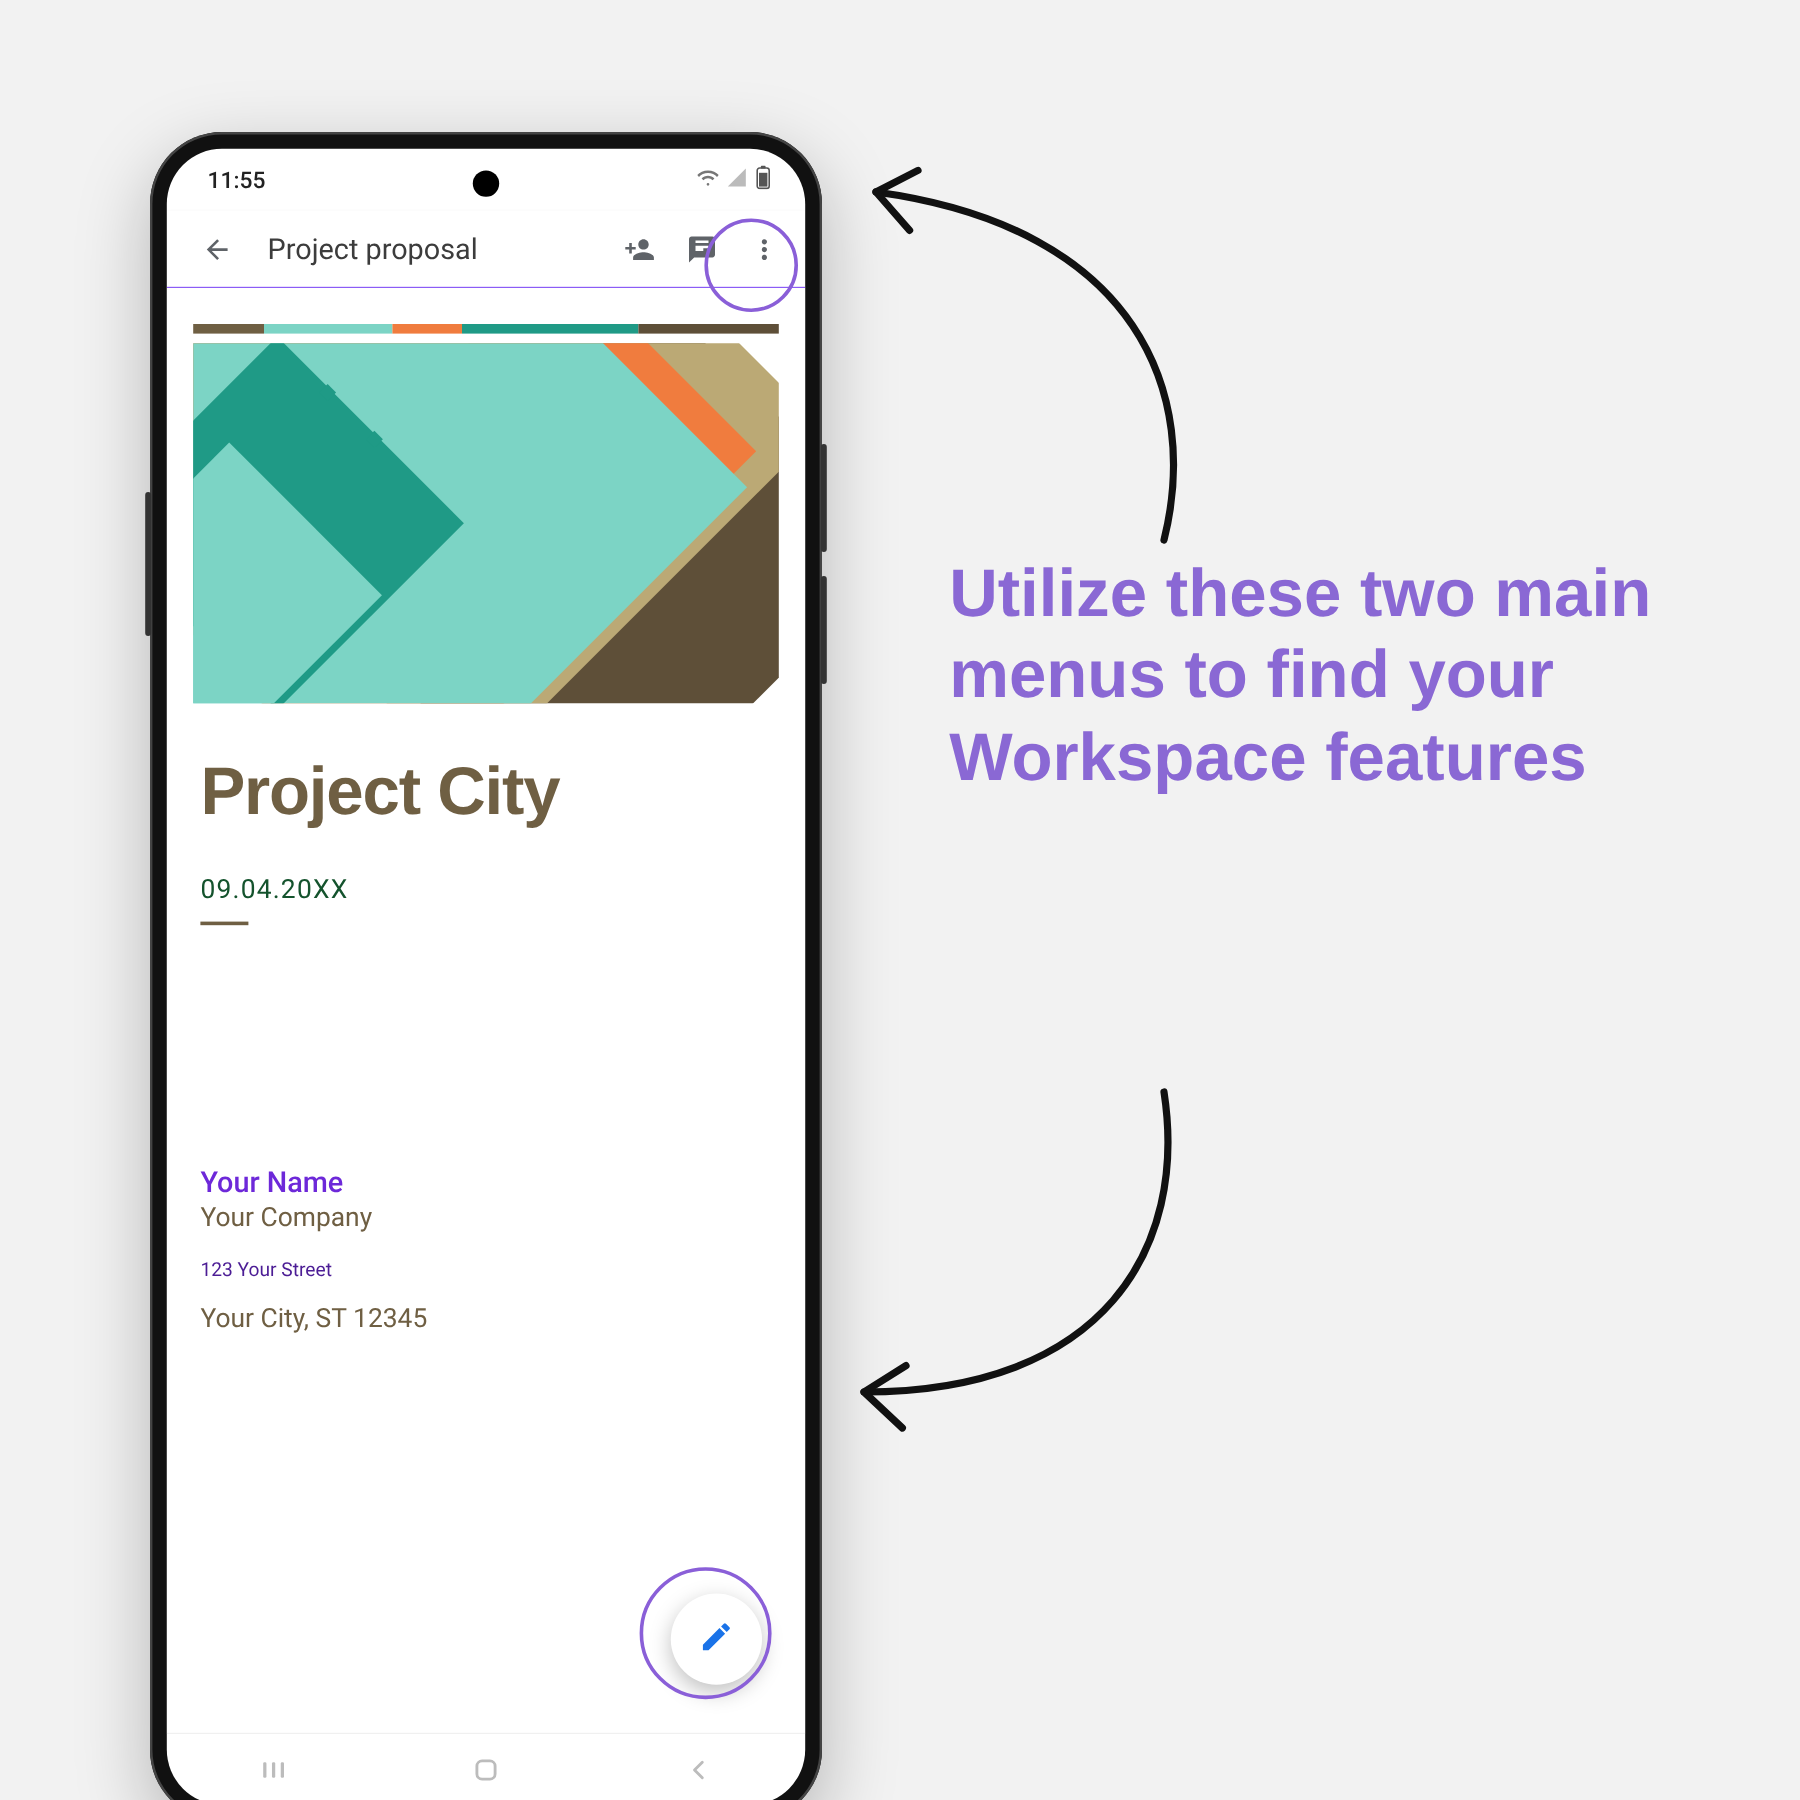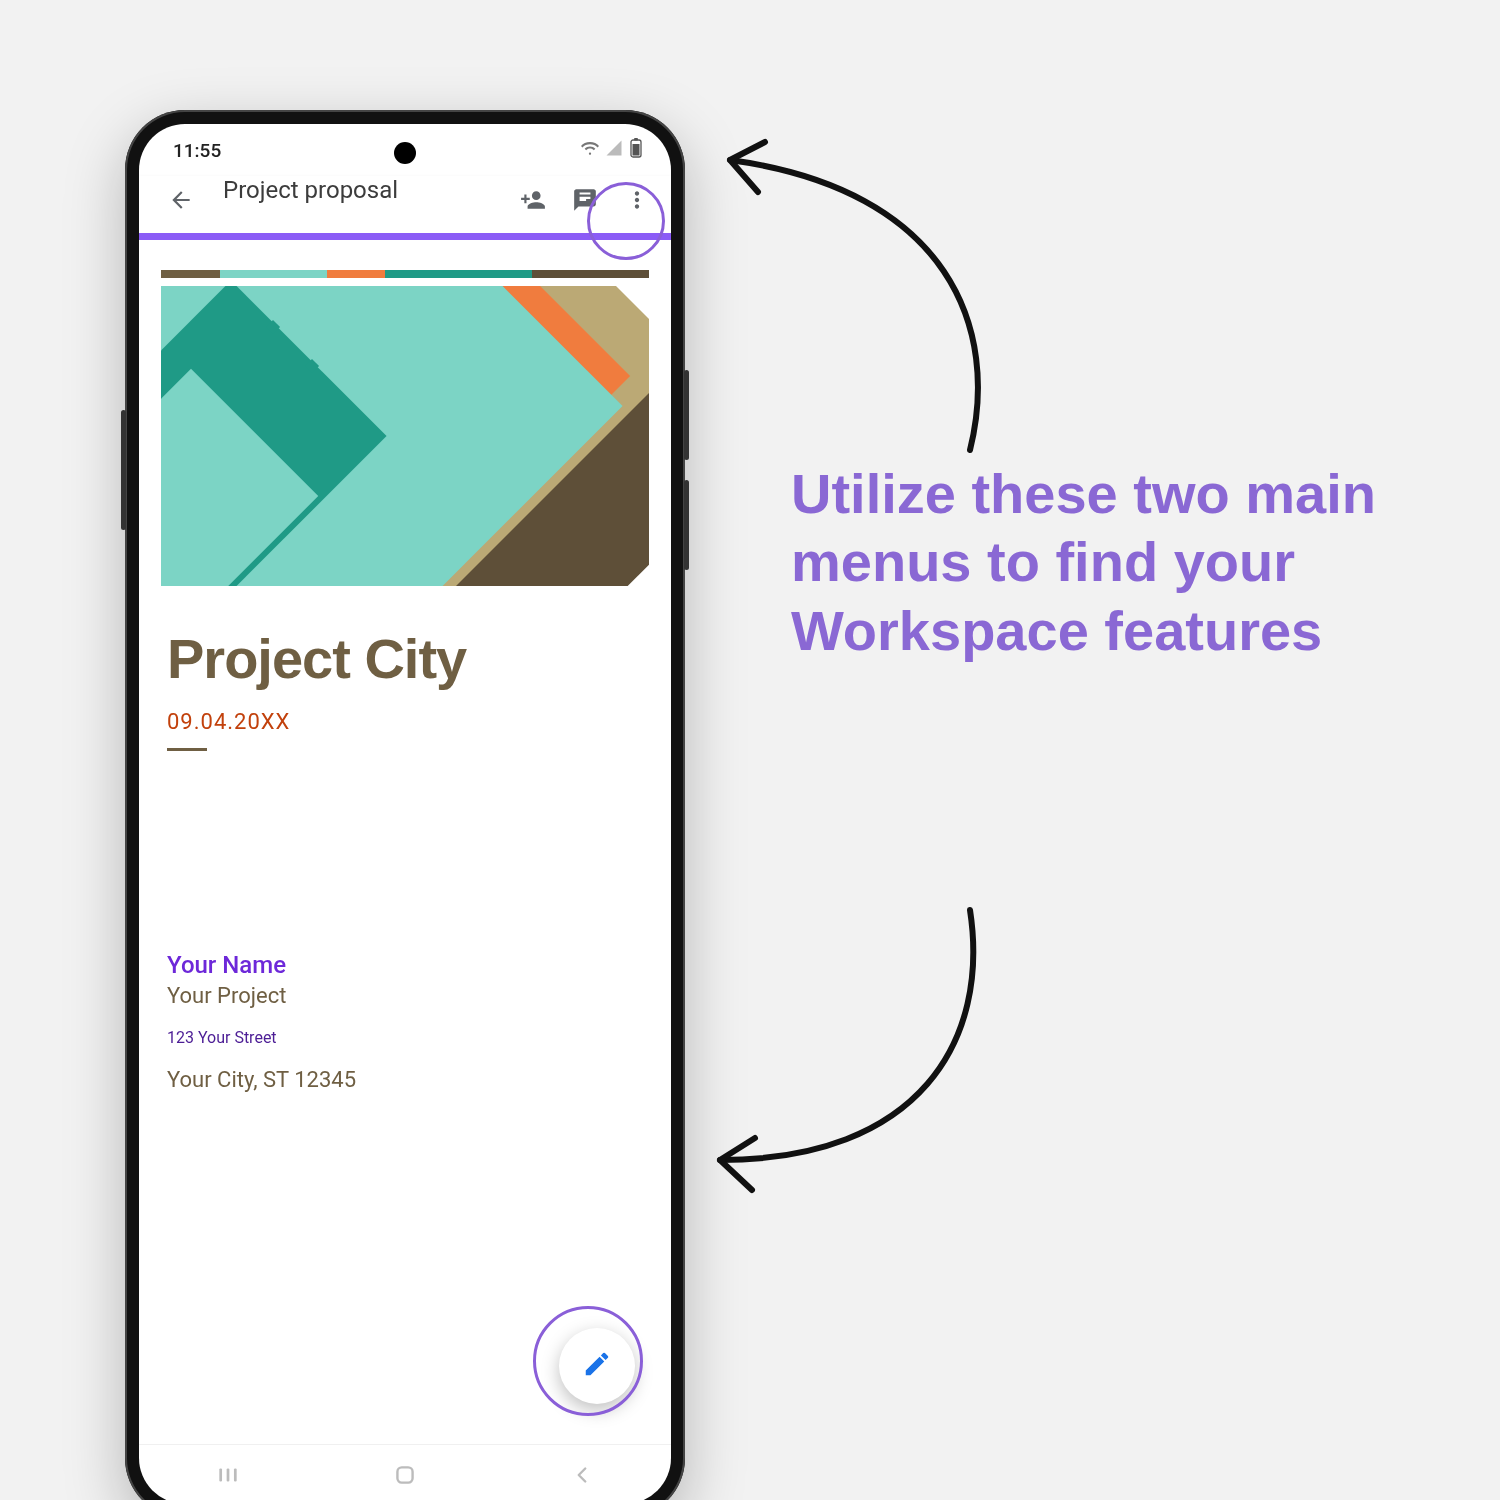--- a/index.html
+++ b/index.html
@@ -48,24 +48,24 @@
     height: 52px;
     display: flex; align-items: center; justify-content: space-between;
     padding: 0 28px 0 34px;
     font-size: 19px; font-weight: 500; color:#222;
   }
   .status-right { display:flex; gap:6px; align-items:center; }
 
   
   .app-bar {
     height: 64px;
-    display: flex; align-items: flex-start;
+    display: flex; align-items: center;
     padding: 0 10px 0 18px;
     gap: 4px;
-    border-bottom: 7px solid #8b5cf6;
+    border-bottom: 1px solid #8b5cf6;
     box-shadow: 0 1px 4px rgba(0,0,0,.06);
   }
   .app-bar .title { flex:1; font-size: 24px; color:#3c3c3c; padding-left:14px; }
   .icon-btn {
     width: 48px; height:48px; display:flex; align-items:center; justify-content:center;
     color:#5f6368; cursor:pointer; border-radius:50%;
   }
   .icon-btn svg { width:26px; height:26px; fill:currentColor; }
 
   
@@ -102,21 +102,21 @@
   .shp-tan    { right:50px;  bottom:20px;  width:420px; height:420px; background:#bba975; transform:rotate(45deg); }
   .shp-orange { right:110px; bottom:-10px; width:440px; height:440px; background:#f07c3e; transform:rotate(45deg); }
   .shp-teal   { right:130px; bottom:-70px; width:500px; height:500px; background:#7cd4c5; transform:rotate(45deg); }
   .shp-teal2  { left:-40px;  top:40px;     width:220px; height:220px; background:#1f9a86; transform:rotate(45deg); }
   .shp-teal3  { left:-60px;  top:120px;    width:180px; height:180px; background:#7cd4c5; transform:rotate(45deg); }
   .shp-dot1   { left:22%; top:12%; width:10px; height:10px; background:#1f9a86; transform:rotate(45deg); }
   .shp-dot2   { left:30%; top:25%; width:10px; height:10px; background:#1f9a86; transform:rotate(45deg); }
 
   .doc-body { padding: 40px 6px 0 6px; }
   .doc-title { font-size:56px; font-weight:800; color:#6f5f43; letter-spacing:-1px; font-family: Arial, sans-serif; }
-  .doc-date  { margin-top:18px; font-size:22px; color:#c2410c; letter-spacing:1px; }
+  .doc-date  { margin-top:38px; font-size:22px; color:#14532d; letter-spacing:1px; }
   .doc-divider { width:40px; height:3px; background:#6f5f43; margin-top:14px; }
 
   .doc-footer { padding: 200px 6px 0 6px; }
   .footer-name    { font-size:24px; color:#6d28d9; font-weight:500; }
   .footer-company { font-size:22px; color:#6f5f43; margin-top:4px; }
   .footer-street  { font-size:16px; color:#4c1d95; margin-top:20px; }
   .footer-city    { font-size:22px; color:#6f5f43; margin-top:20px; }
 
   
   .fab {
@@ -238,21 +238,21 @@
         </div>
 
         <div class="doc-body">
           <div class="doc-title">Project City</div>
           <div class="doc-date">09.04.20XX</div>
           <div class="doc-divider"></div>
         </div>
 
         <div class="doc-footer">
           <div class="footer-name">Your Name</div>
-          <div class="footer-company">Your Project</div>
+          <div class="footer-company">Your Company</div>
           <div class="footer-street">123 Your Street</div>
           <div class="footer-city">Your City, ST 12345</div>
         </div>
       </div>
     </div>
 
     <div class="fab">
       <span>
         <svg viewBox="0 0 24 24">
             <path d="M3 17.25V21h3.75L17.81 9.94l-3.75-3.75L3 17.25zM20.71 7.04a1 1 0 0 0 0-1.41l-2.34-2.34a1 1 0 0 0-1.41 0l-1.83 1.83 3.75 3.75 1.83-1.83z"></path>

